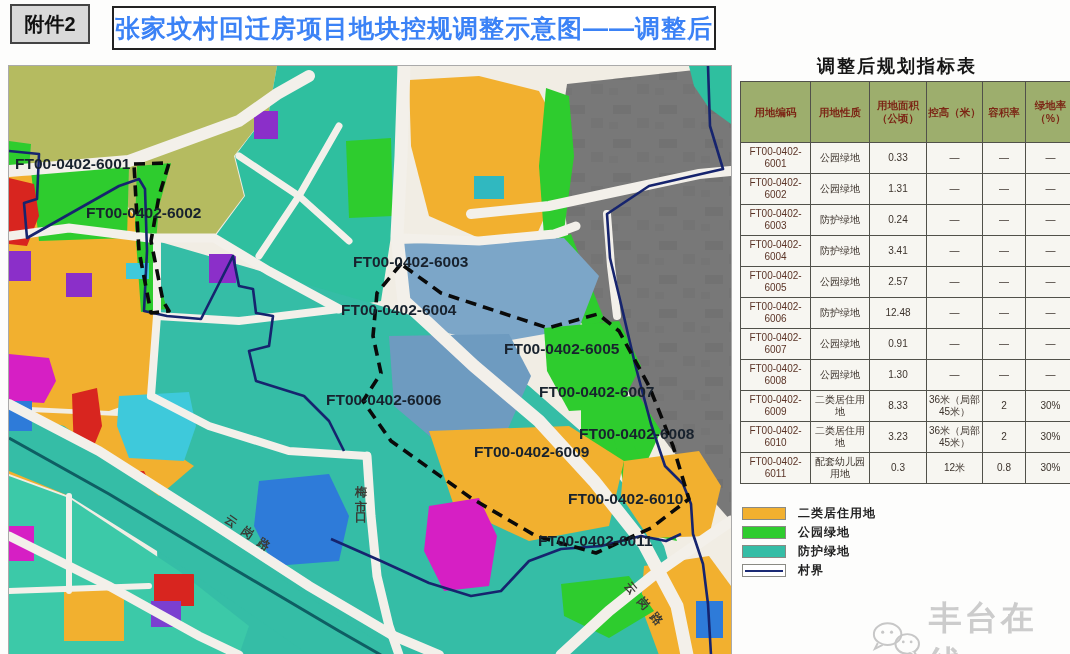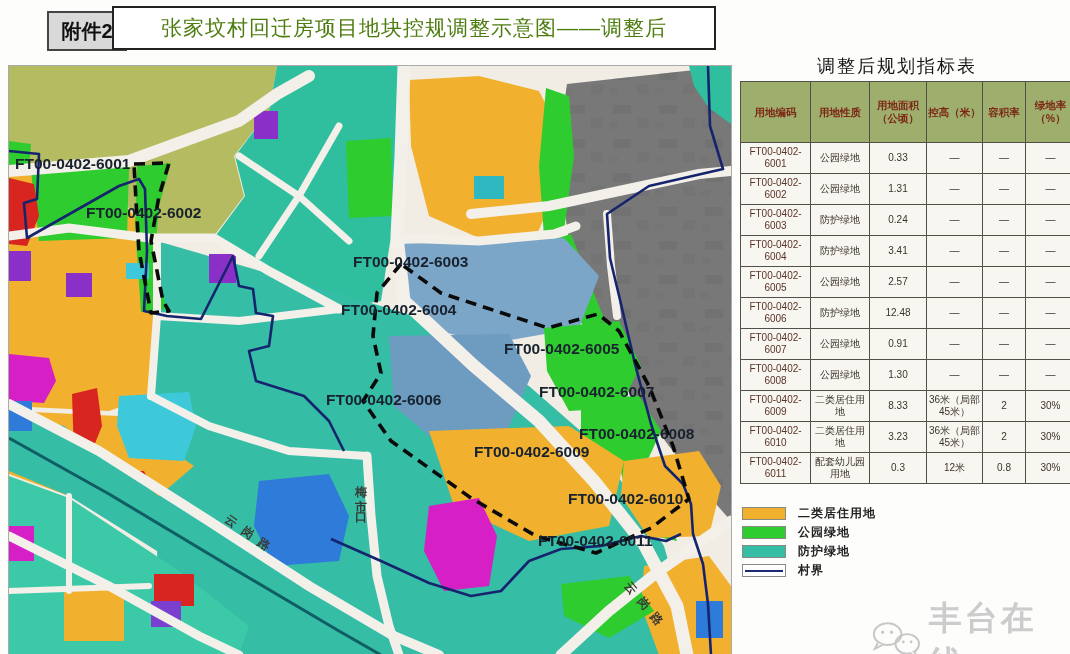--- a/index.html
+++ b/index.html
@@ -1,38 +1,38 @@
 <!DOCTYPE html>
 <html><head>
 <meta charset="utf-8">
 <style>
   html,body{margin:0;padding:0;background:#ffffff;}
   #page{position:relative;width:1070px;height:654px;background:#fdfdfc;overflow:hidden;
         font-family:"Liberation Sans","DejaVu Sans",sans-serif;}
   
   #attach-box{position:absolute;left:10px;top:8px;width:76px;height:36px;background:#d9d9d9;
 有    border:2px solid #444;}
-  #attach-box{position:absolute;left:10px;top:11px;width:76px;height:36px;background:#d9d9d9;
+  #attach-box{position:absolute;left:10px;top:4px;width:76px;height:36px;background:#d9d9d9;
     border:2px solid #444;display:flex;align-items:center;justify-content:center;
-    font-size:20px;font-weight:bold;color:#111;margin-left:37px;}
+    font-size:20px;font-weight:bold;color:#111;}
   #title-box{position:absolute;left:112px;top:6px;width:600px;height:40px;background:#fff;
     border:2px solid #222;display:flex;align-items:center;justify-content:center;
-    font-size:21px;font-weight:normal;color:#4d7c0f;letter-spacing:1px;}
+    font-size:25px;font-weight:bold;color:#3b82f6;letter-spacing:1px;}
   
   #map-wrap{position:absolute;left:8px;top:65px;width:722px;height:589px;border:1px solid #aaa;
     background:#f1ede4;}
   #map-wrap svg{display:block;}
   .plot-label{font-family:"Liberation Sans","DejaVu Sans",sans-serif;font-size:15.5px;
     font-weight:700;fill:#18222e;}
   .road-label{font-family:"Liberation Sans","DejaVu Sans",sans-serif;font-size:12px;
     font-weight:700;fill:#3a3a34;letter-spacing:8px;}
   
   #panel{position:absolute;left:732px;top:48px;width:338px;height:606px;background:#fdfdfc;}
   #table-title{position:absolute;left:0;top:6px;width:330px;text-align:center;
-    font-size:18px;font-weight:normal;color:#161616;letter-spacing:2px;}
+    font-size:18px;font-weight:bold;color:#161616;letter-spacing:2px;}
   #ind-table{position:absolute;left:8px;top:33px;border-collapse:collapse;table-layout:fixed;
     width:322px;background:#f7f6f1;font-size:10px;color:#3c332c;}
   #ind-table th,#ind-table td{border:1px solid #51514a;text-align:center;vertical-align:middle;
     padding:2px 1px;line-height:1.2;}
   #ind-table th{background:#9dae6d;color:#7c2716;font-size:10.5px;font-weight:bold;height:56px;}
   #ind-table td{height:26px;}
   
   #legend{position:absolute;left:10px;top:458px;width:230px;}
   #legend-title{font-size:16px;font-weight:bold;color:#161616;letter-spacing:26px;
     margin-left:28px;margin-bottom:8px;}

